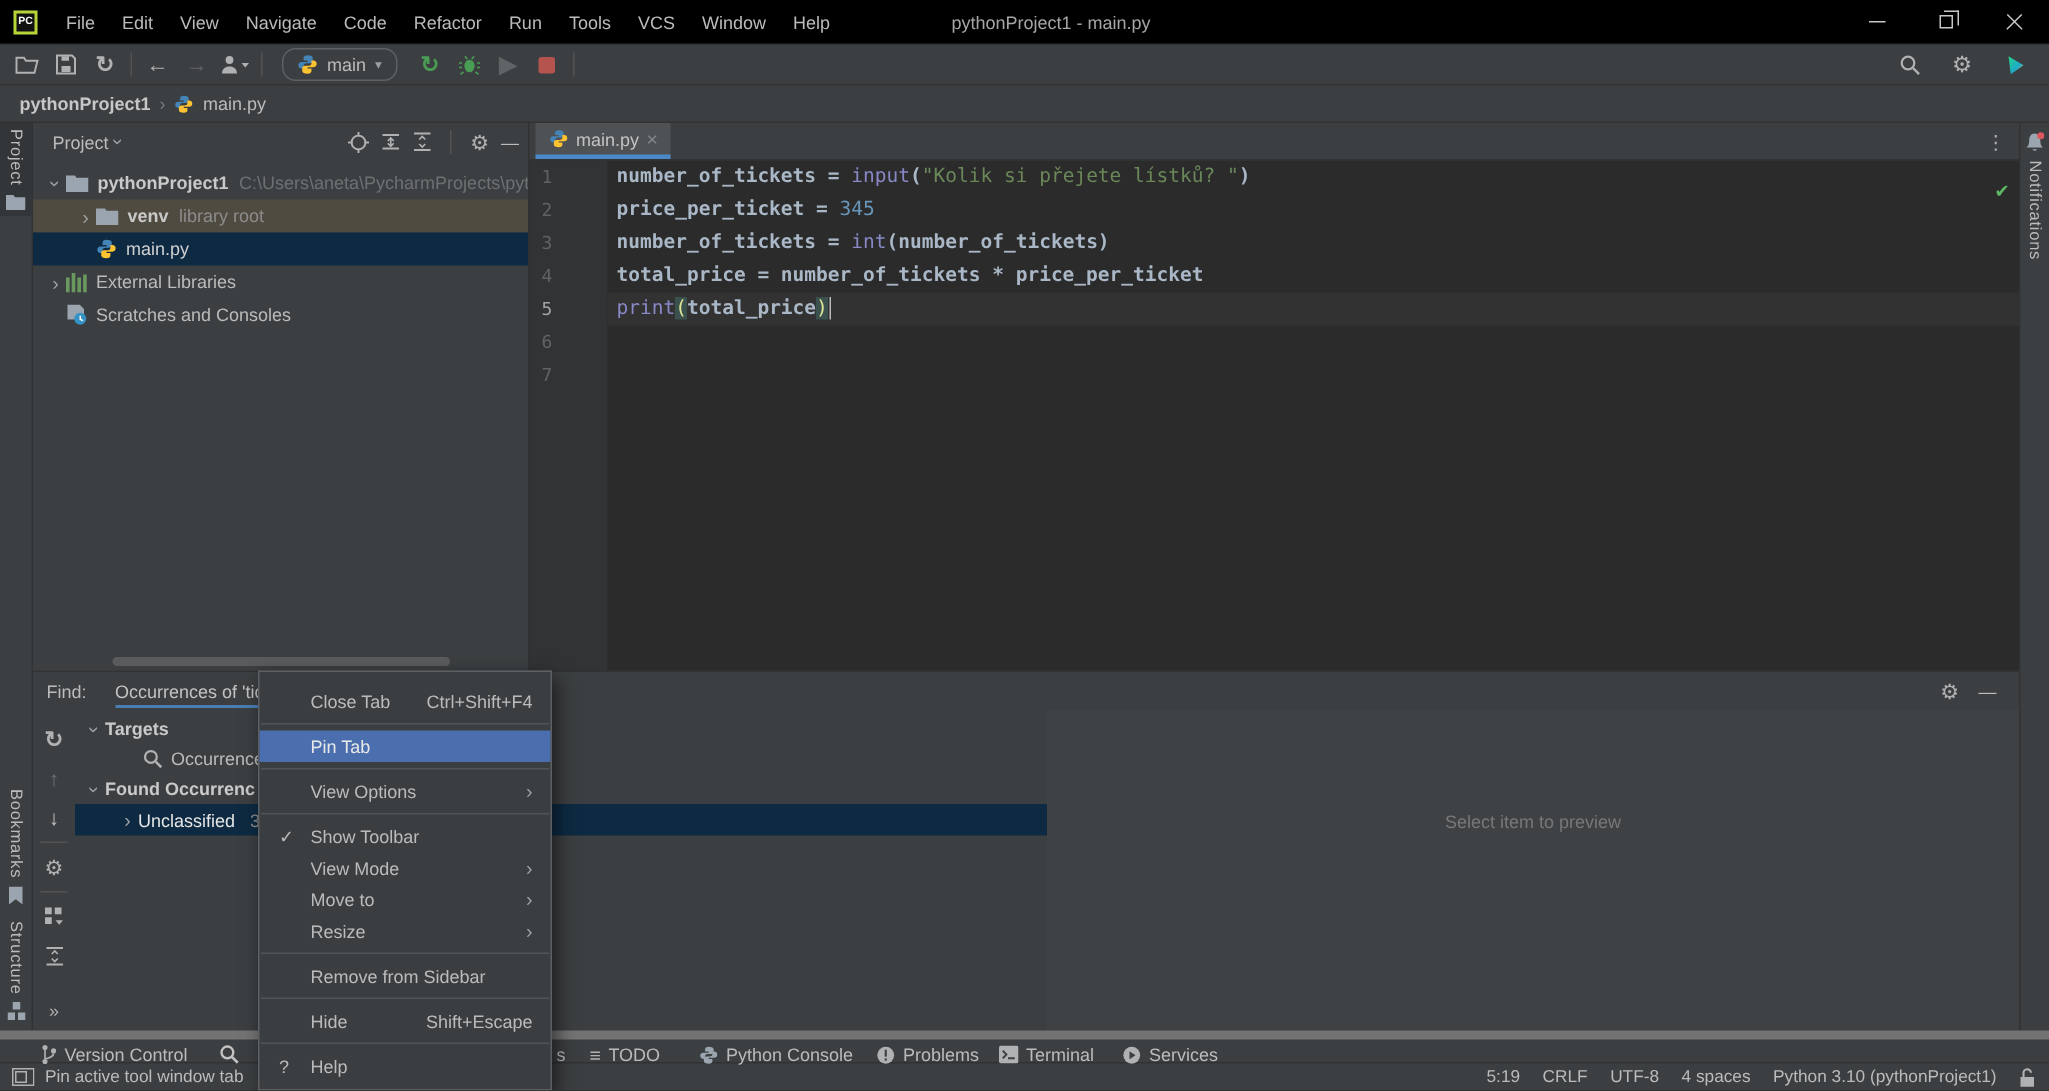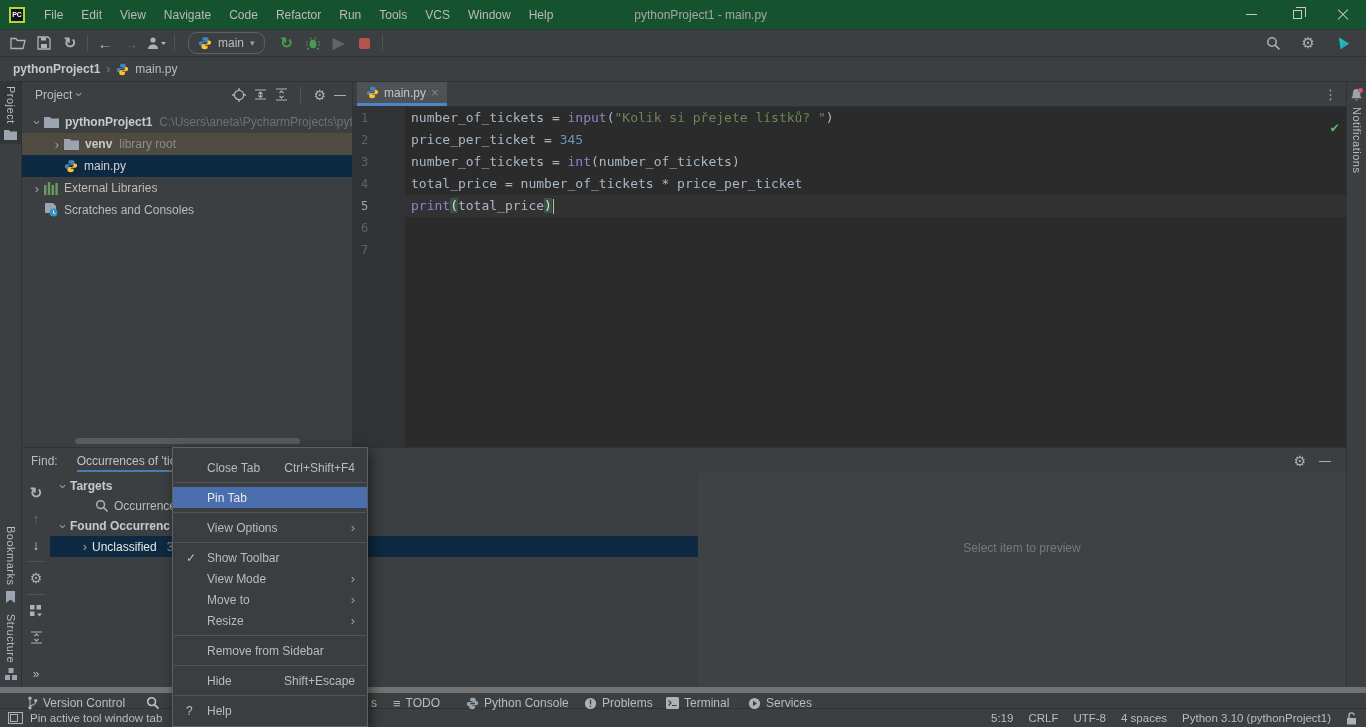--- a/index.html
+++ b/index.html
@@ -6,21 +6,21 @@
   html,body { margin:0; padding:0; background:#2b2b2b; }
   .app {
     position:relative; width:1366px; height:727px; overflow:hidden;
     background:#3c3f41; color:#bbbbbb;
     font-family:"Liberation Sans", sans-serif; font-size:12px;
     user-select:none;
   }
   .icon-svg { display:block; }
 
   
-  .titlebar { height:30px; display:flex; align-items:center; background:#14532d; border-bottom:1px solid #303233; }
+  .titlebar { height:30px; display:flex; align-items:center; background:#000000; border-bottom:1px solid #303233; }
   .pc-logo { width:16px; height:16px; margin:0 10px 0 9px; background:#111; border:2px solid #b6d43a;
              display:flex; align-items:center; justify-content:center;
              color:#fff; font-size:7px; font-weight:bold; }
   .menus { display:flex; height:30px; }
   .menu-item { padding:0 9px; line-height:30px; color:#bbbbbb; cursor:default; }
   .window-title { margin-left:72px; color:#a6a6a6; }
   .win-controls { margin-left:auto; display:flex; height:30px; }
   .win-btn { width:46px; display:flex; align-items:center; justify-content:center; }
   .glyph-min { width:11px; height:1px; background:#c8c8c8; }
   .glyph-restore { width:9px; height:9px; border:1px solid #c8c8c8; position:relative; }
@@ -89,21 +89,21 @@
   .tab-label { color:#c3c3c3; }
   .tab-close { color:#84898b; font-size:13px; }
   .tab-dots { margin-left:auto; margin-right:9px; align-self:center; color:#afb1b3; font-size:13px; }
   .editor-body { flex:1; display:flex; font-family:"DejaVu Sans Mono", monospace; font-size:13px; position:relative; }
   .gutter { width:52px; background:#313335; flex-shrink:0; }
   .gnum { height:22px; line-height:22px; padding-left:8px; color:#606366; font-size:12px; }
   .gnum.cur { color:#a4a3a3; }
   .code { flex:1; min-width:0; }
   .cline { height:22px; line-height:22px; padding-left:6px; white-space:pre; }
   .cline.current { background:#323232; }
-  .tok-d { color:#a9b7c6; } .tok-b { color:#8888c6; } .tok-s { color:#6a8759; }
+  .tok-d { color:#a9b7c6;font-weight:bold; } .tok-b { color:#8888c6; } .tok-s { color:#6a8759; }
   .tok-n { color:#6897bb; } .tok-m { background:#3b514d; color:#dce598; }
   .caret { display:inline-block; width:1px; height:15px; background:#bbbbbb; vertical-align:middle; margin-left:1px; }
   .insp-ok { position:absolute; right:7px; top:12px; color:#5fb865; font-size:14px; font-weight:bold; }
 
   
   .bottom-panel { height:240px; background:#3c3f41; border-top:1px solid #303233; display:flex; flex-direction:column; min-height:0; }
   .bp-header { height:25px; display:flex; align-items:center; padding-left:9px; flex-shrink:0; }
   .bp-find-label { color:#bbbbbb; }
   .bp-tab { margin-left:19px; position:relative; padding-bottom:4px; top:2px; color:#c3c3c3; }
   .bp-tab-underline { position:absolute; left:0; right:0; bottom:0; height:2px; background:#4a7eb3; }

